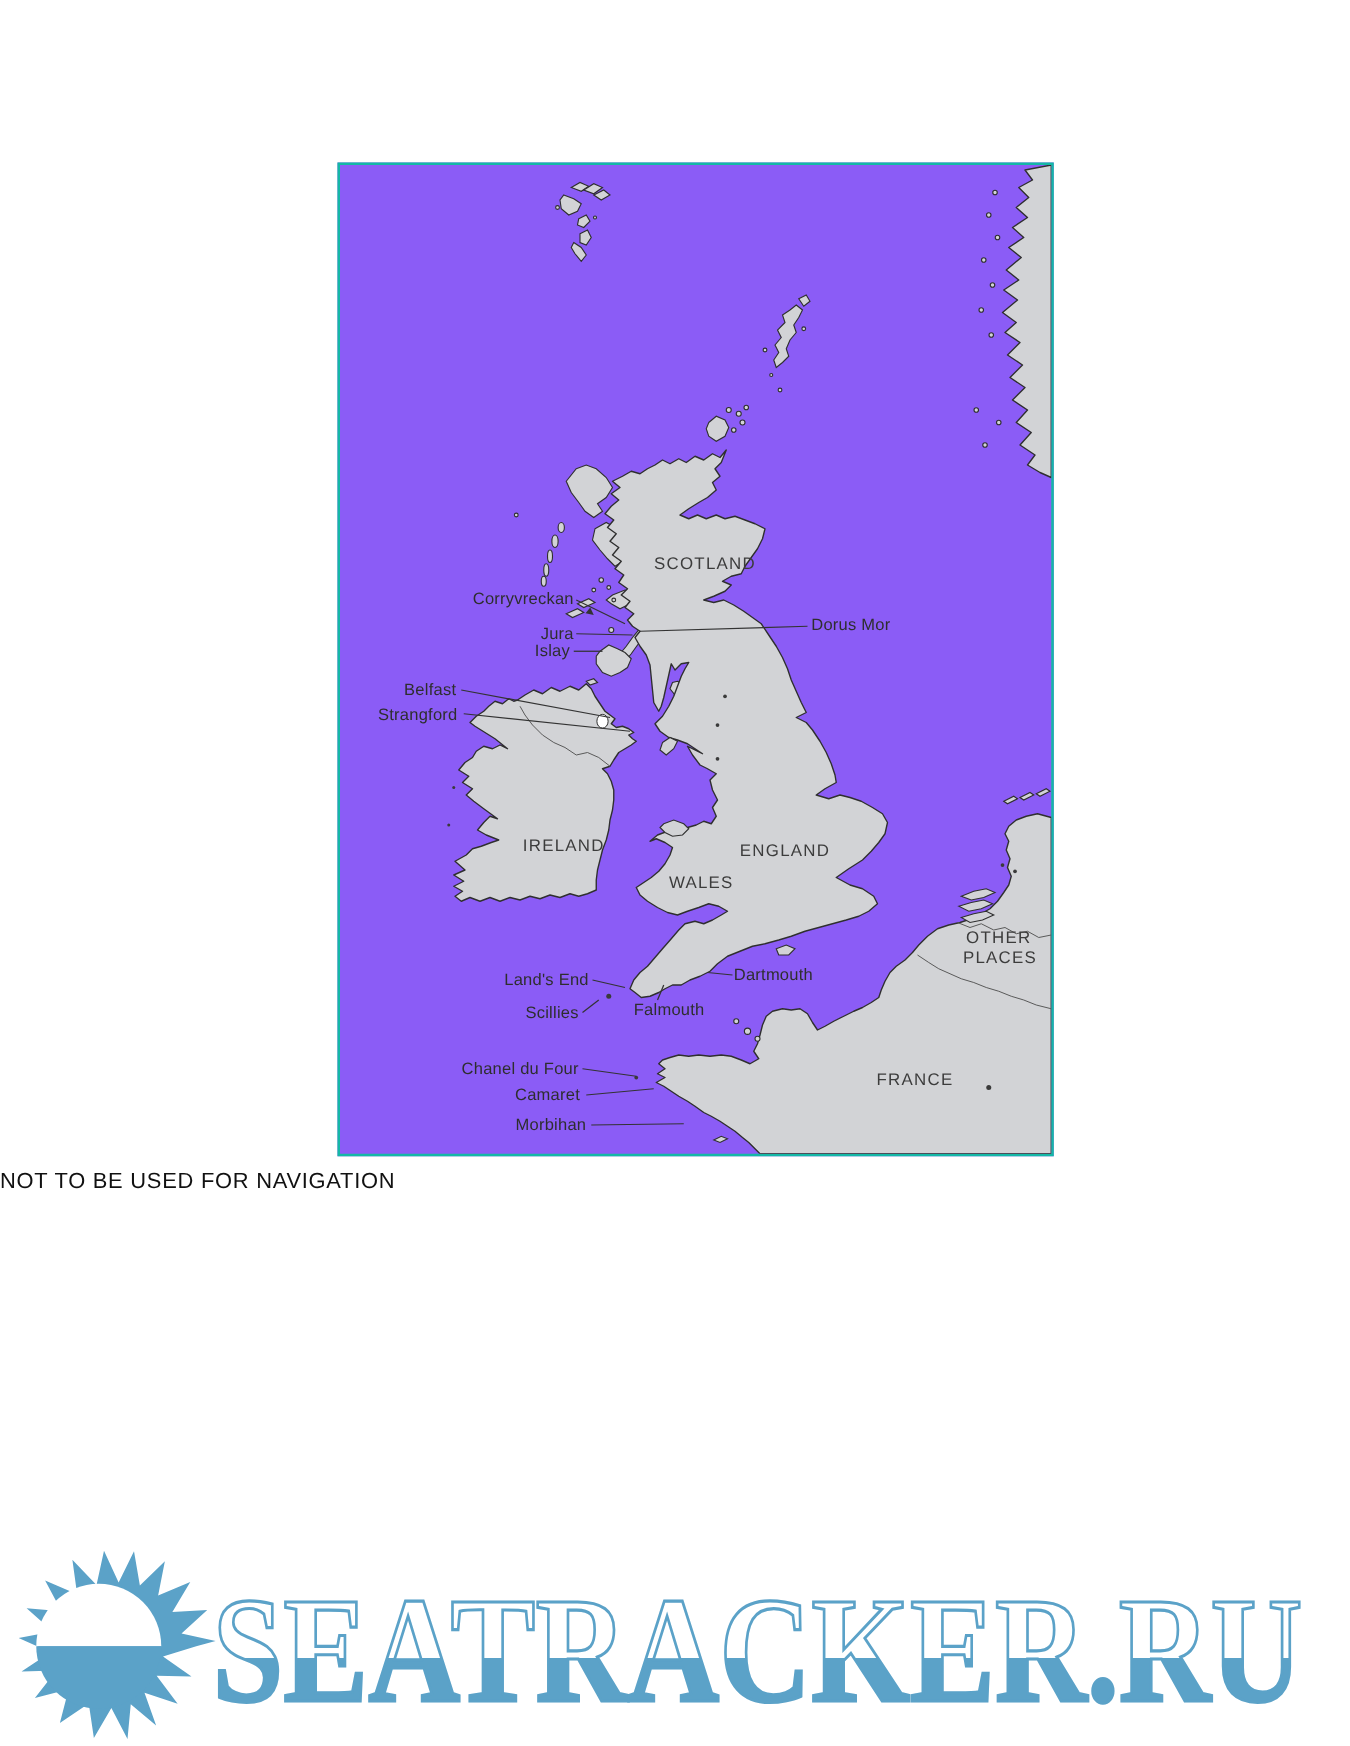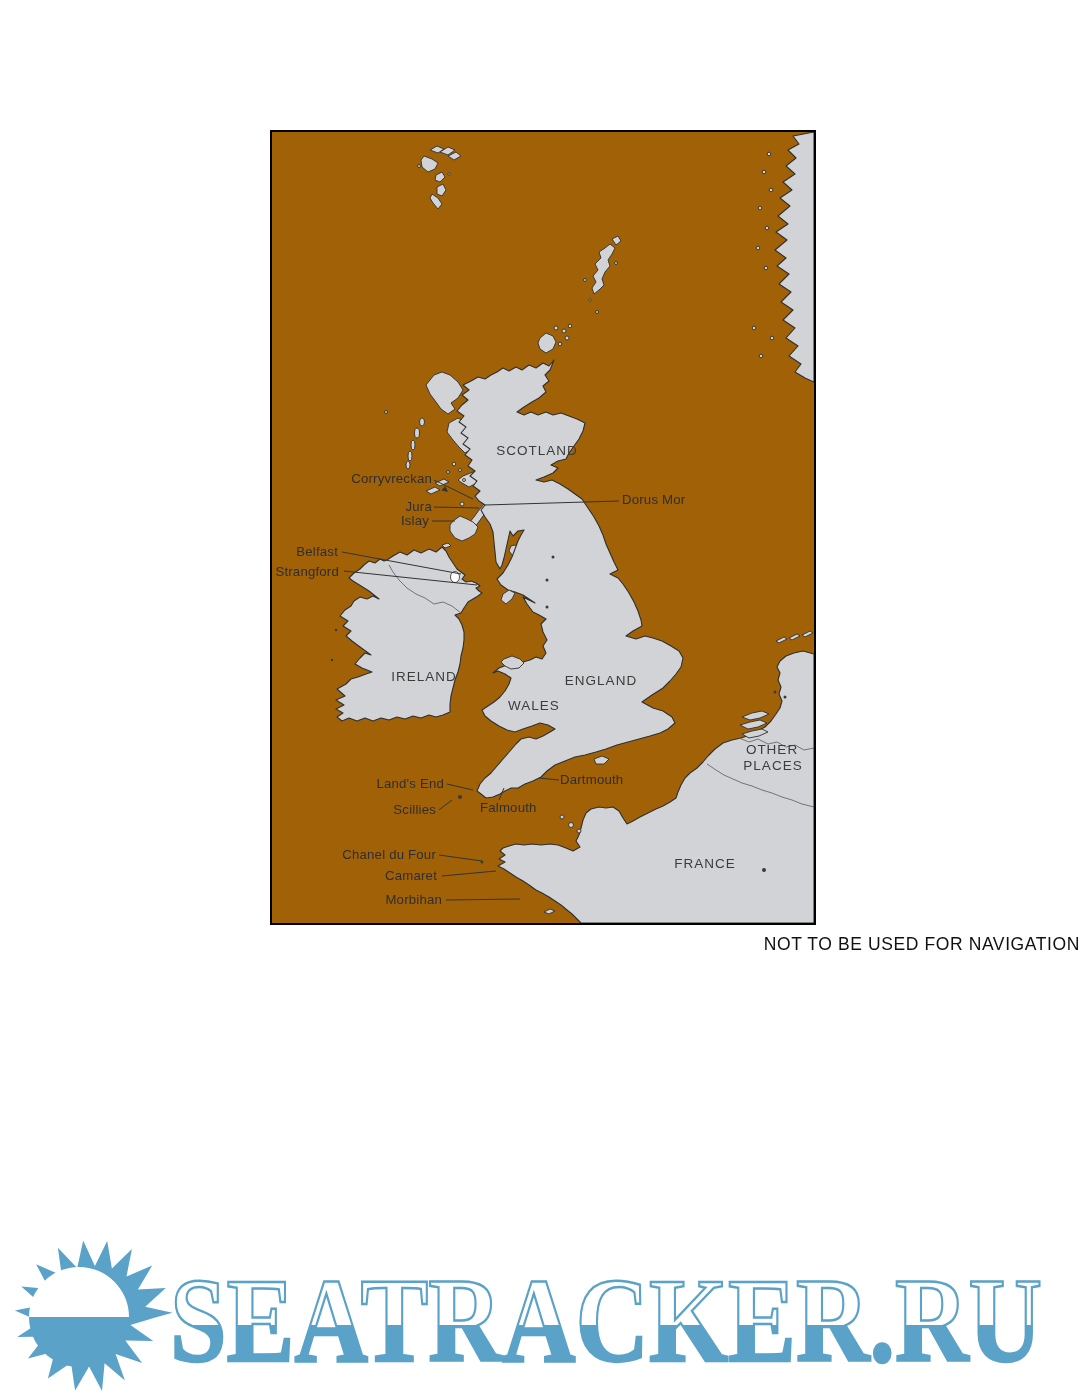--- a/index.html
+++ b/index.html
@@ -1,28 +1,28 @@
 <!DOCTYPE html>
 <html><head>
 <meta charset="utf-8">
 <style>
   html,body{margin:0;padding:0;background:#ffffff;}
   body{width:1080px;height:1397px;position:relative;font-family:"Liberation Sans",sans-serif;overflow:hidden;}
-  .map-frame{position:absolute;left:270px;top:130px;width:542px;height:791px;border:2px solid #000000;box-sizing:content-box;background:#a16207;}
+  .map-frame{position:absolute;left:270px;top:130px;width:542px;height:791px;border:2px solid #14b8a6;box-sizing:content-box;background:#8b5cf6;padding-left:27px;}
   .map-frame svg{display:block;}
   .coast{fill:#d2d3d6;stroke:#2f2f2f;stroke-width:1.1;stroke-linejoin:round;}
   .islet{fill:#d2d3d6;stroke:#2f2f2f;stroke-width:0.9;}
   .dot{fill:#3a3a3a;stroke:none;}
   .lake{fill:#ffffff;stroke:#2f2f2f;stroke-width:0.8;}
   .border-line{fill:none;stroke:#5a5a5a;stroke-width:0.8;}
   .leader{fill:none;stroke:#333333;stroke-width:1;}
   .arrowhead{fill:#333333;stroke:none;}
   text.region{font-family:"Liberation Sans",sans-serif;font-size:13.5px;letter-spacing:1px;fill:#3c3c3c;}
   text.place{font-family:"Liberation Sans",sans-serif;font-size:13.2px;fill:#2e2e2e;letter-spacing:0.2px;}
-  .caption{position:absolute;left:0;top:934px;width:1080px;text-align:right;font-size:17.5px;letter-spacing:0.6px;color:#111111;font-family:"Liberation Sans",sans-serif;}
+  .caption{position:absolute;left:0;top:934px;width:1080px;text-align:left;font-size:17.5px;letter-spacing:0.6px;color:#111111;font-family:"Liberation Sans",sans-serif;}
   .watermark{position:absolute;left:0;top:1239px;width:1080px;height:158px;}
 </style>
 </head>
 <body>
 
 <div class="map-frame">
 <svg width="542" height="791" viewBox="0 0 542 791">
 
   <g>
 

